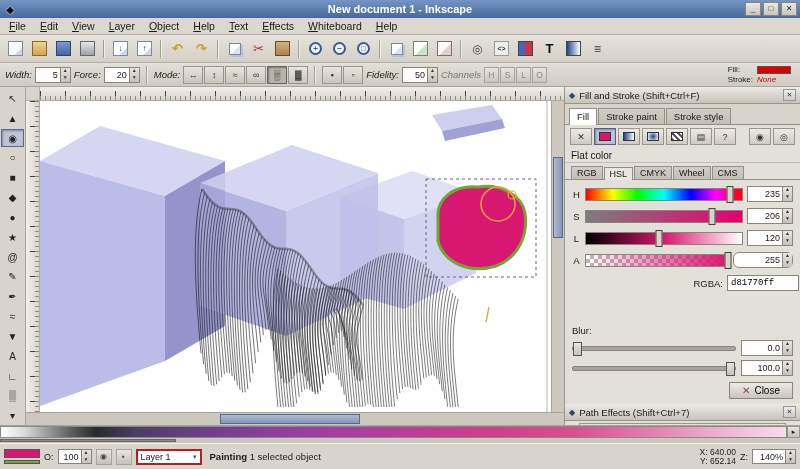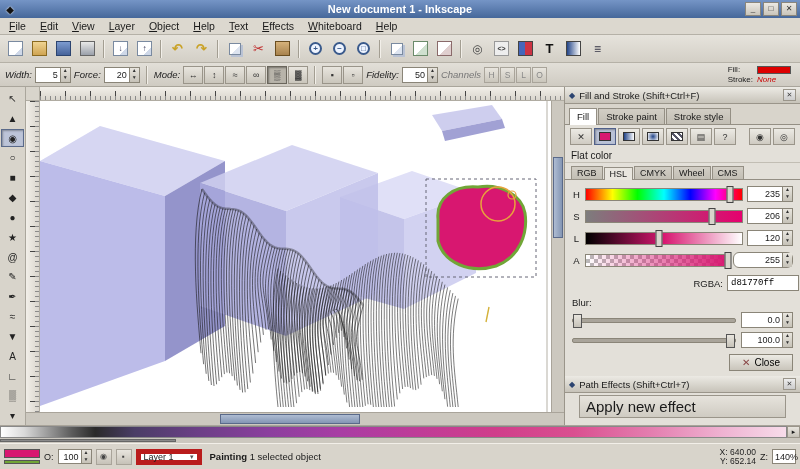--- a/index.html
+++ b/index.html
@@ -118,21 +118,21 @@
   .strack.hue { background:linear-gradient(to right,#f00 0%,#ff0 17%,#0f0 33%,#0ff 50%,#00f 67%,#f0f 83%,#f00 100%); }
   .strack.sat { background:linear-gradient(to right,#7d7d7d,#e6006e); }
   .strack.lig { background:linear-gradient(to right,#000 0%,#d81770 50%,#fff 100%); }
   .strack.alpha { background-image:linear-gradient(to right,rgba(216,23,112,0),rgba(216,23,112,1)),
       linear-gradient(45deg,#b9b9b9 25%,transparent 25%,transparent 75%,#b9b9b9 75%),
       linear-gradient(45deg,#b9b9b9 25%,transparent 25%,transparent 75%,#b9b9b9 75%);
     background-size:100% 100%,8px 8px,8px 8px; background-position:0 0,0 0,4px 4px; background-color:#fff; }
   .sthumb { position:absolute; top:-3px; width:7px; height:17px; background:#d8d4cb; border:1px solid #444; transform:translateX(-50%); }
   .rgba-row { display:flex; align-items:center; justify-content:flex-end; gap:4px; padding:4px 1px 2px 7px; font-size:9.5px; flex:none; }
   .rgba-input { width:72px; height:16px; border:1px solid #8a8578; background:#fff; font-family:"Liberation Mono",monospace; font-size:9px; padding:0 3px; }
-  .sub-label { font-size:9.5px; padding:4px 7px 0 7px; flex:none; }
+  .sub-label { font-size:9.5px; padding:4px 7px 0 7px; flex:none;margin-top:28px; }
   .groove-row { display:flex; align-items:center; gap:5px; padding:4px 7px 0 7px; height:20px; flex:none; }
   .groove { flex:1; height:5px; background:#a9a49a; border:1px solid #8a8578; border-radius:2px; position:relative; }
   .gthumb { position:absolute; top:-5px; width:9px; height:14px; background:linear-gradient(#e8e5de,#c6c2b8); border:1px solid #555; }
   .gthumb.left { left:0; } .gthumb.right { right:0; }
   .close-row { display:flex; justify-content:flex-end; padding:6px 7px 5px 7px; flex:none; }
   .close-btn { display:flex; align-items:center; gap:4px; padding:2px 12px; border:1px solid #8a8578; background:linear-gradient(#eceae4,#c9c5bb); font-size:10px; }
   .pe-apply { margin:2px 14px; padding:2px 6px; border:1px solid #9a958a; background:linear-gradient(#e6e3dc,#cfcbc2); font-size:15px; flex:none; }
 
   
   .palette-row { height:18px; flex:none; display:flex; flex-direction:column; border-top:1px solid #a9a49a; }
@@ -140,21 +140,21 @@
   .palette-strip { flex:1; border:1px solid #888; }
   .pal-btn { width:13px; font-size:7px; line-height:10px; text-align:center; background:linear-gradient(#e8e5de,#c6c2b8); border:1px solid #9a958a; }
   .pal-scroll { height:6px; background:#ccc8bf; position:relative; }
   .pal-scroll .thumb { position:absolute; top:1px; bottom:1px; left:0; width:22%; background:#8a8a8a; border:1px solid #666; }
 
   .statusbar { height:26px; flex:none; display:flex; align-items:center; gap:4px; background:#d8d4cb; border-top:1px solid #f2efe9; padding:0 4px; font-size:9px; }
   .swcol { display:flex; flex-direction:column; gap:2px; width:36px; flex:none; }
   .fillsw { height:9px; background:#d81770; border:1px solid #555; }
   .strokesw { height:4px; background:#71a637; border:1px solid #555; }
   .mini-btn { width:16px; height:16px; border:1px solid #a9a49a; background:linear-gradient(#e8e5de,#c6c2b8); font-size:8px; display:flex; align-items:center; justify-content:center; color:#444; flex:none; }
-  .layer-box { width:66px; height:16px; border:5px solid #b91c1c; background:#fff; display:flex; align-items:center; padding:0 3px; gap:2px; flex:none; }
+  .layer-box { width:66px; height:16px; border:2px solid #b91c1c; background:#fff; display:flex; align-items:center; padding:0 3px; gap:2px; flex:none; }
   .layer-box .cap { margin-left:auto; font-size:7px; color:#555; }
   .status-msg { flex:1; white-space:nowrap; overflow:hidden; font-size:9.5px; padding-left:4px; }
   .coords { width:54px; text-align:right; font-size:8.5px; line-height:9px; color:#222; flex:none; }
   button { font:inherit; }
 </style>
 </head>
 <body>
 
 <div class="window">
 
@@ -700,21 +700,21 @@
     <span class="layer-box">
       <span>Layer 1</span>
       <span class="cap">▾</span>
     </span>
     <span class="status-msg"><b>Painting</b><span> 1 selected object</span></span>
     <span class="coords">
       <span>X:</span> <span>640.00</span><br>
       <span>Y:</span> <span>652.14</span>
     </span>
     <span>Z:</span>
-    <span class="spin" style="width:24px;height:15px">
+    <span class="spin" style="width:44px;height:15px">
       <span class="sv">140%</span>
       <span class="sb">
           <span>▲</span>
           <span>▼</span>
         </span>
     </span>
   </div>
 
 </div>
 

